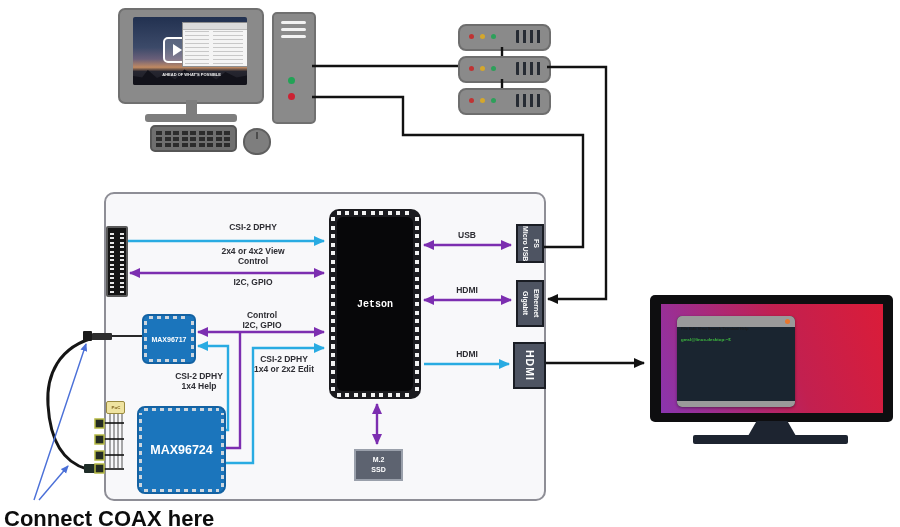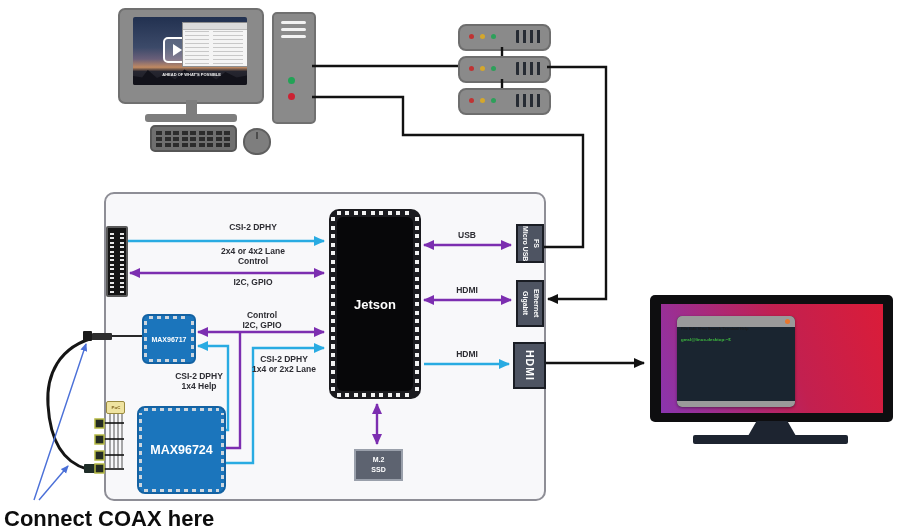--- a/index.html
+++ b/index.html
@@ -274,21 +274,21 @@
     <div class="col c1"></div>
       <div class="col c2"></div>
   </div>
 
   <div class="abs above jetson">
     <div class="pins h t"></div>
     <div class="pins h b"></div>
     <div class="pins v l"></div>
     <div class="pins v r"></div>
     <div class="jetson-core"></div>
-    <div class="chip-label" style="font-size:13px;font-family:Liberation Sans, sans-serif;">Jetson</div>
+    <div class="chip-label" style="font-size:10px;font-family:Liberation Mono, monospace;">Jetson</div>
   </div>
 
   <div class="abs above chip bluechip max96717">
     <div class="pins h t"></div>
     <div class="pins h b"></div>
     <div class="pins v l"></div>
     <div class="pins v r"></div>
     <div class="chip-label" style="font-size:7px;">MAX96717</div>
   </div>
 
@@ -321,27 +321,27 @@
       <span>Ethernet</span>
     </div>
   </div>
   <div class="port port-hdmi above" style="left:513px;top:342px;width:29px;height:43px;">
     <div class="vtext">
       <span>HDMI</span>
     </div>
   </div>
 
   <div class="lbl above" style="left:253px;top:222px">CSI-2 DPHY</div>
-  <div class="lbl above" style="left:253px;top:246px">2x4 or 4x2 Lane</div>
+  <div class="lbl above" style="left:253px;top:246px">2x4 or 4x2 View</div>
   <div class="lbl above" style="left:253px;top:256px">Control</div>
   <div class="lbl above" style="left:253px;top:277px">I2C, GPIO</div>
   <div class="lbl above" style="left:262px;top:310px">Control</div>
   <div class="lbl above" style="left:262px;top:320px">I2C, GPIO</div>
   <div class="lbl above" style="left:284px;top:354px">CSI-2 DPHY</div>
-  <div class="lbl above" style="left:284px;top:364px">1x4 or 2x2 Lane</div>
+  <div class="lbl above" style="left:284px;top:364px">1x4 or 2x2 Edit</div>
   <div class="lbl above" style="left:199px;top:371px">CSI-2 DPHY</div>
   <div class="lbl above" style="left:199px;top:381px">1x4 Help</div>
   <div class="lbl above" style="left:467px;top:230px">USB</div>
   <div class="lbl above" style="left:467px;top:285px">HDMI</div>
   <div class="lbl above" style="left:467px;top:349px">HDMI</div>
 
   <div class="abs above coax-label">Connect COAX here</div>
 
 </div>
 

